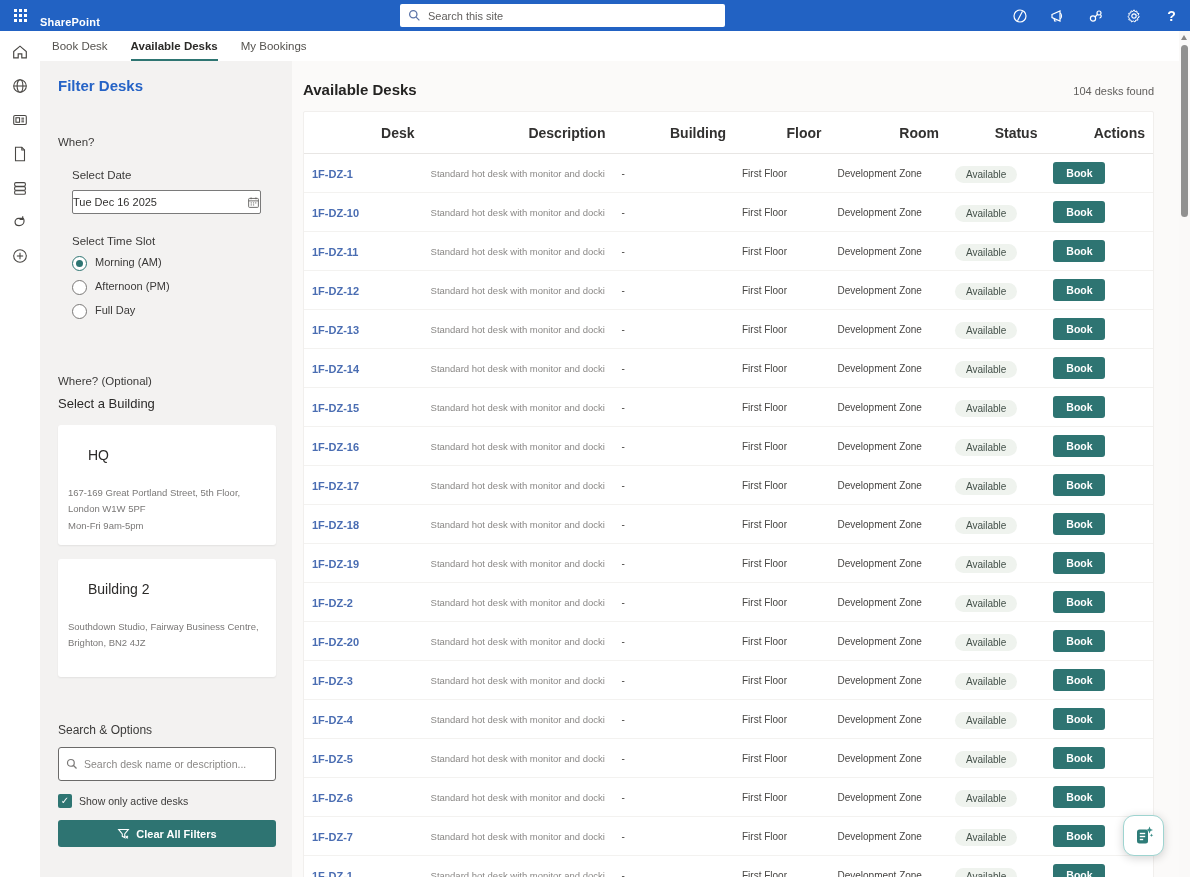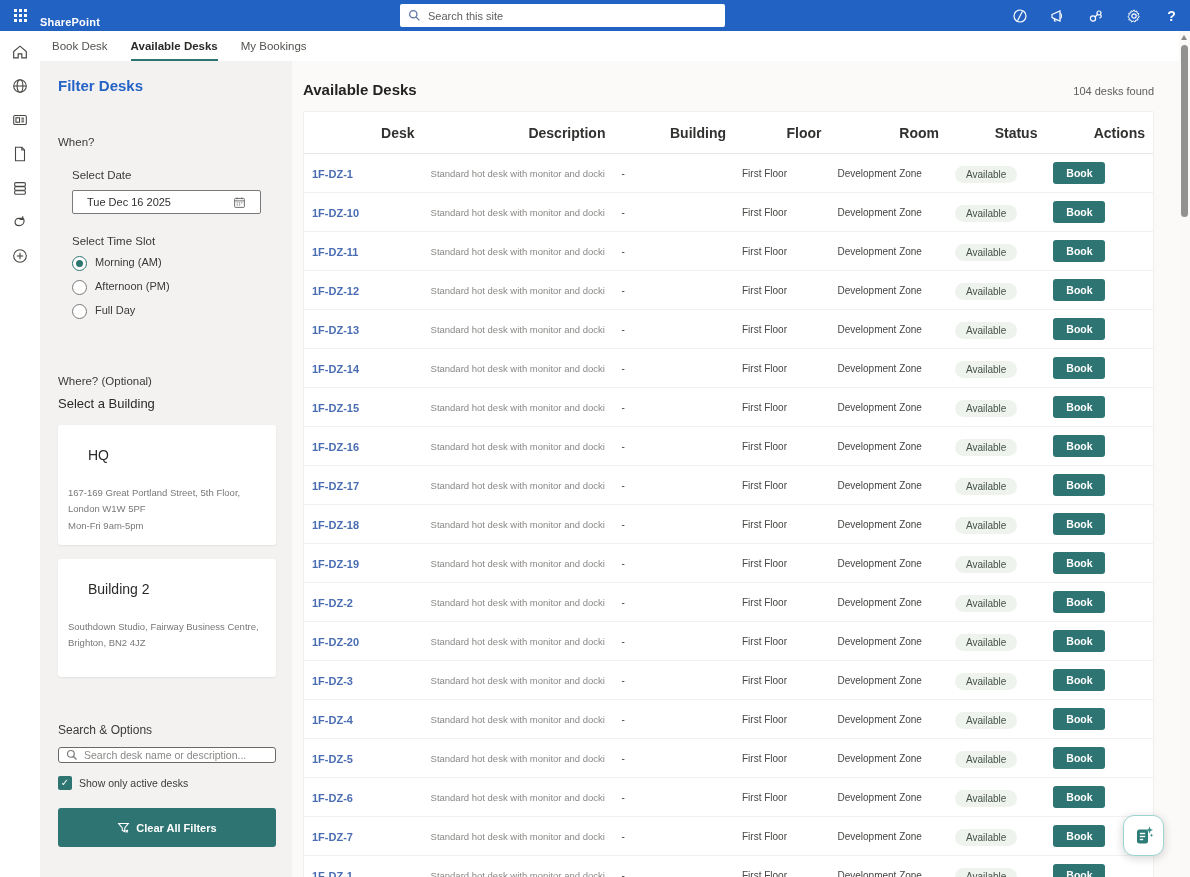--- a/index.html
+++ b/index.html
@@ -30,42 +30,42 @@
   .tab.active { color:#2b2a28; font-weight:bold; border-bottom-color:#2e7572; }
 
   .content-body { flex:1; display:flex; min-height:0; }
 
   
   .sidebar { width:252px; flex:none; background:#f3f2f1; position:relative; padding:16px 16px 0 18px; }
   .sidebar-title { color:#2563c6; font-size:15px; font-weight:bold; }
   .q-label { font-size:11.5px; color:#3b3a39; margin-top:42px; }
   .when-group { margin-left:14px; }
   .field-label { font-size:11.5px; color:#3b3a39; margin-top:21px; }
-  .date-input-wrap { margin-top:9px; width:189px; height:24px; background:#fff; border:1px solid #7a7a7a; border-radius:2px; display:flex; align-items:center; padding:0 14px; }
+  .date-input-wrap { margin-top:9px; width:189px; height:24px; background:#fff; border:1px solid #7a7a7a; border-radius:2px; display:flex; align-items:center; padding:0 0; }
   .date-input-wrap input { border:none; outline:none; flex:1; font-size:11px; color:#323130; font-family:"Liberation Sans",sans-serif; background:transparent; }
   .date-input-wrap svg { flex:none; color:#605e5c; }
   .radio-row { display:flex; align-items:flex-start; gap:8px; margin-top:9px; cursor:pointer; }
   .radio { width:15px; height:15px; border-radius:50%; border:1.5px solid #7a7877; background:#fff; flex:none; position:relative; }
   .radio.checked { border-color:#2e7572; }
   .radio.checked::after { content:""; position:absolute; left:3px; top:3px; width:7px; height:7px; border-radius:50%; background:#2e7572; }
   .radio-label { font-size:11px; color:#3b3a39; }
   .where-label { font-size:11.5px; color:#3b3a39; margin-top:56px; }
   .building-label { font-size:13px; color:#2b2a29; margin-top:9px; }
   .bcard { background:#fff; border-radius:3px; box-shadow:0 1px 2px rgba(0,0,0,.07); margin-top:14px; padding:12px 12px 14px 10px; cursor:pointer; }
   .bcard-name { font-size:14px; color:#2b2a29; margin:10px 0 22px 20px; }
   .bcard-addr { font-size:9.5px; color:#7a7877; line-height:1.65; }
   .bcard-hours { font-size:9.5px; color:#7a7877; margin-top:4px; }
   .search-options-label { font-size:12px; color:#3b3a39; margin-top:46px; }
-  .desk-search-wrap { margin-top:10px; height:16px; background:#fff; border:1px solid #6b6a69; border-radius:3px; display:flex; align-items:center; padding:0 7px; gap:6px; }
+  .desk-search-wrap { margin-top:10px; height:34px; background:#fff; border:1px solid #6b6a69; border-radius:3px; display:flex; align-items:center; padding:0 7px; gap:6px; }
   .desk-search-wrap input { border:none; outline:none; flex:1; font-size:10.5px; color:#323130; font-family:"Liberation Sans",sans-serif; background:transparent; }
   .desk-search-wrap input::placeholder { color:#8a8886; }
   .check-row { display:flex; align-items:center; gap:7px; margin-top:13px; cursor:pointer; }
   .checkbox { width:14px; height:14px; border-radius:2px; background:#2e7572; color:#fff; font-size:10px; display:flex; align-items:center; justify-content:center; flex:none; }
   .check-label { font-size:10.5px; color:#3b3a39; }
-  .clear-btn { position:absolute; left:18px; right:16px; bottom:30px; height:39px; background:#2e7472; color:#fff; border:none; border-radius:3px; font-size:11px; font-weight:bold; font-family:"Liberation Sans",sans-serif; display:flex; align-items:center; justify-content:center; gap:6px; cursor:pointer; }
+  .clear-btn { position:absolute; left:18px; right:16px; bottom:30px; height:27px; background:#2e7472; color:#fff; border:none; border-radius:3px; font-size:11px; font-weight:bold; font-family:"Liberation Sans",sans-serif; display:flex; align-items:center; justify-content:center; gap:6px; cursor:pointer; }
 
   
   .main { flex:1; min-width:0; background:#fbfaf9; padding:20px 36px 0 11px; }
   .main-header { display:flex; align-items:baseline; justify-content:space-between; }
   .main-title { font-size:15px; font-weight:bold; color:#252423; }
   .count-text { font-size:11px; color:#605e5c; }
   .table-card { margin-top:13px; background:#fff; border:1px solid #f1efed; border-radius:2px; }
   table { width:100%; border-collapse:collapse; table-layout:fixed; }
   th { text-align:right; font-size:14px; font-weight:bold; color:#323130; padding:13px 8px 12px 8px; border-bottom:1px solid #e8e6e4; }
   td { padding:8px 8px; border-bottom:1px solid #f3f2f0; vertical-align:middle; height:38px; }

